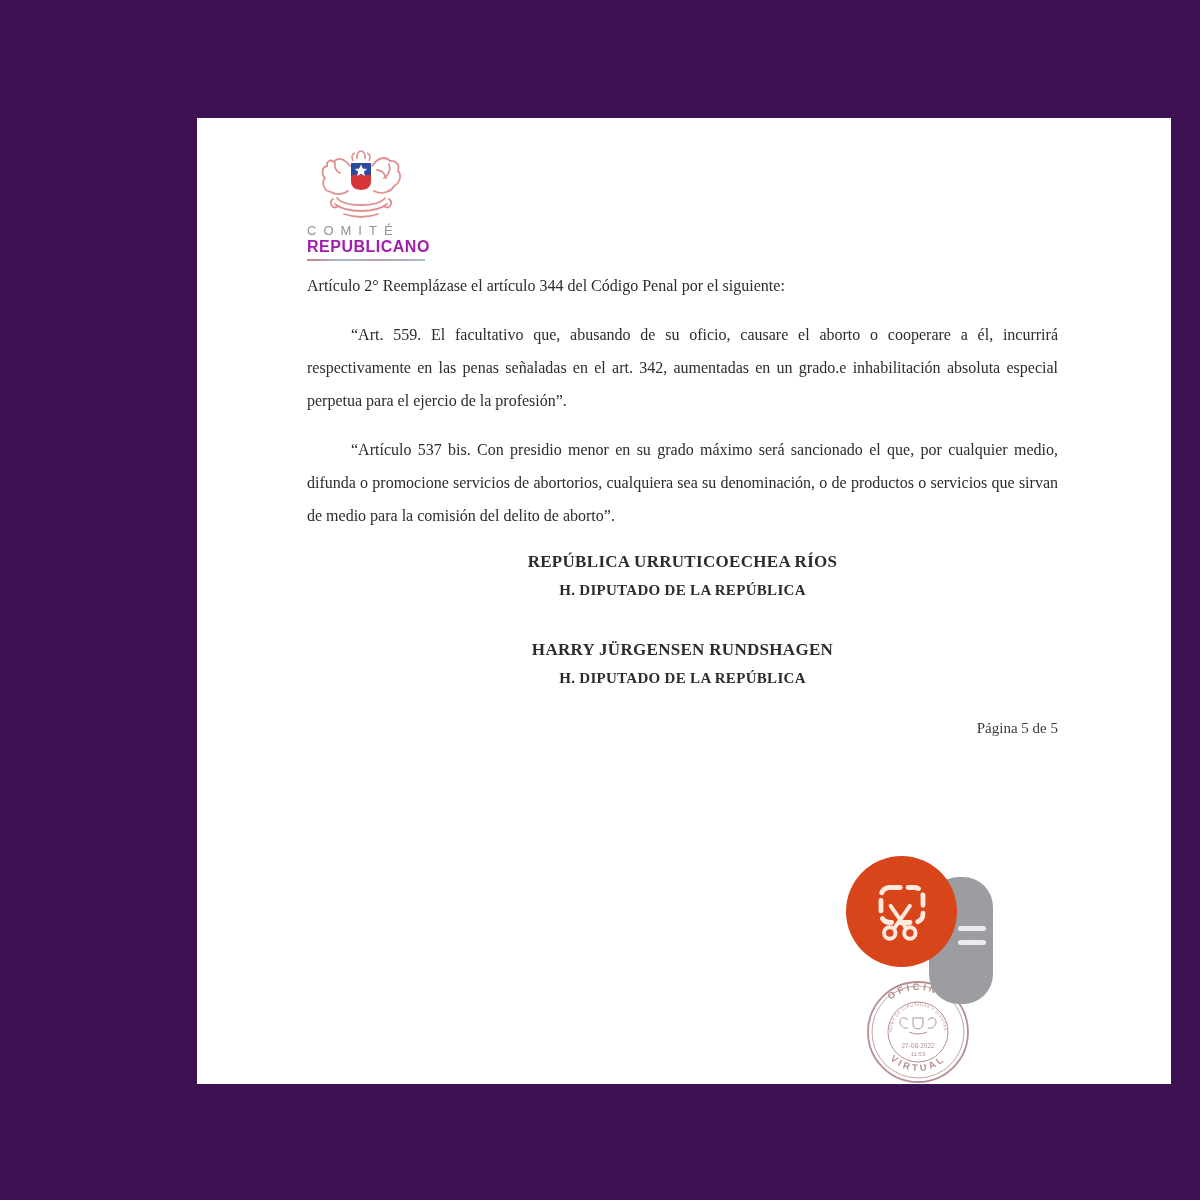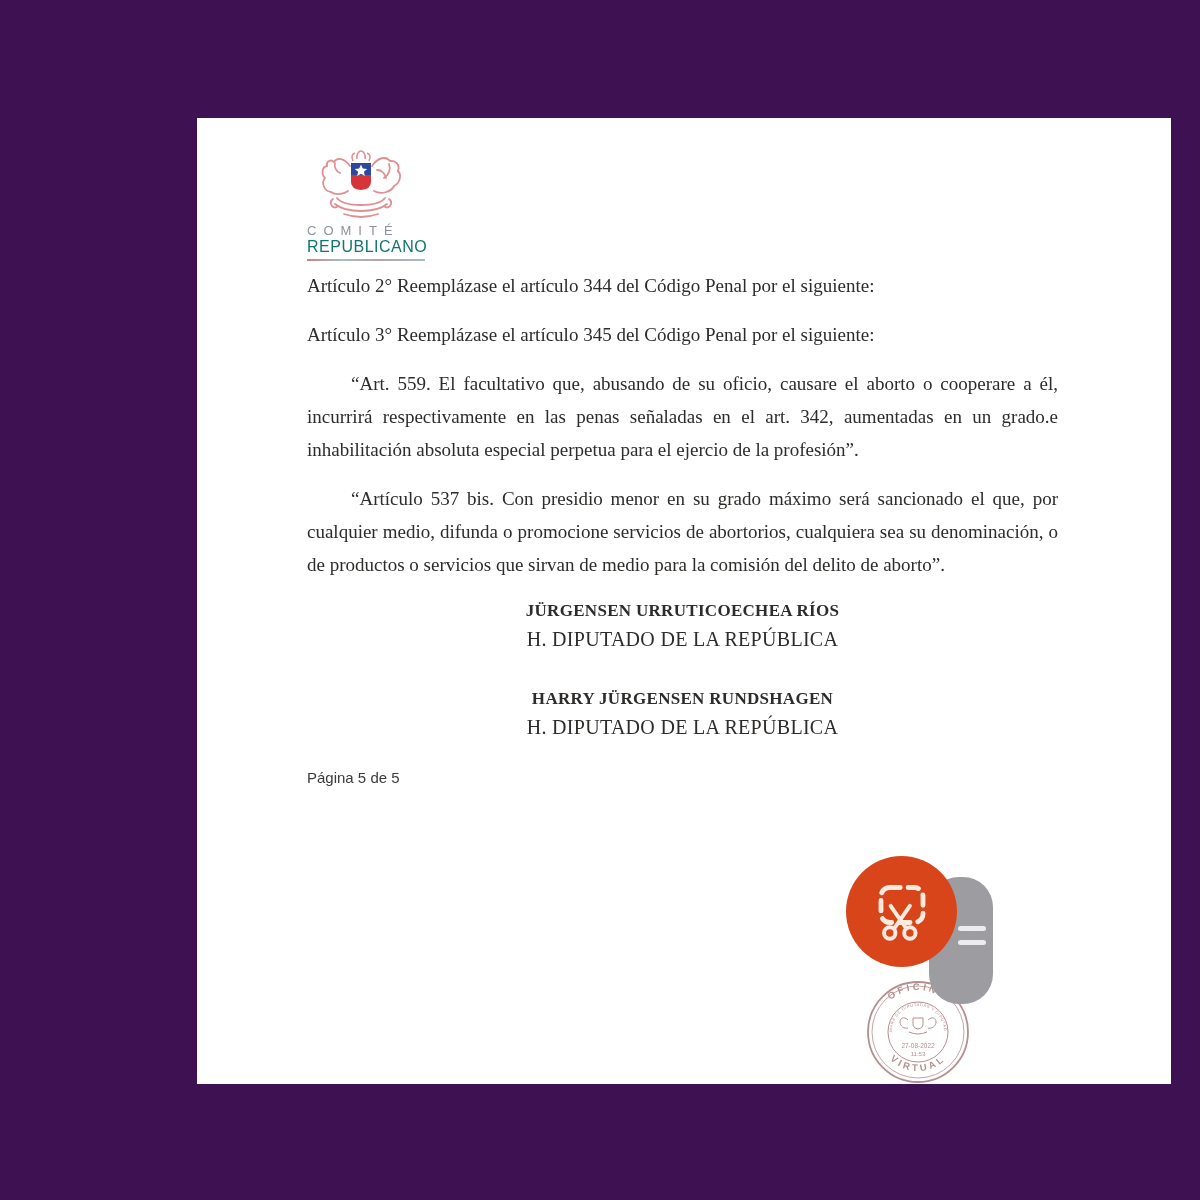--- a/index.html
+++ b/index.html
@@ -17,46 +17,46 @@
   
   .logo{width:120px;margin-bottom:8px;}
   .coa{display:block;margin-left:4px;}
   .logo-line1{
     font-family:"Liberation Sans", sans-serif;
     font-size:13px;line-height:14px;letter-spacing:7px;
     color:#8d939a;margin-top:2px;white-space:nowrap;
   }
   .logo-line2{
     font-family:"Liberation Sans", sans-serif;
-    font-size:16px;line-height:18px;font-weight:normal;
-    color:#0f766e;letter-spacing:0.5px;white-space:nowrap;
+    font-size:16px;line-height:18px;font-weight:bold;
+    color:#a21caf;letter-spacing:0.5px;white-space:nowrap;
   }
   .logo-underline{
     width:118px;height:2px;margin-top:3px;
     background:linear-gradient(90deg,#c98186 0%,#a9bec8 30%,#b5a3ab 60%,#a9bec8 100%);
   }
 
   
   .para{
     margin:0 0 16px 0;
-    font-size:19px;line-height:33px;
+    font-size:16px;line-height:33px;
     text-align:justify;
   }
   .para.quote{text-indent:44px;}
 
   
   .sig-block{margin-top:14px;text-align:center;}
   .sig-name{font-size:17px;line-height:28px;font-weight:bold;letter-spacing:0.3px;}
-  .sig-title{font-size:20px;line-height:28px;font-weight:normal;letter-spacing:0.3px;}
+  .sig-title{font-size:15px;line-height:28px;font-weight:bold;letter-spacing:0.3px;}
   .sig-gap{height:32px;}
 
   
   .footer{
-    margin-top:28px;text-align:left;
-    font-family:Liberation Sans, sans-serif;
+    margin-top:28px;text-align:right;
+    font-family:Liberation Serif, serif;
     font-size:15px;color:#3a3a3a;
   }
 
   
   .stamp{position:absolute;left:669px;top:862px;}
 
   
   .side-btn{
     position:absolute;left:929px;top:877px;width:64px;height:127px;
     border-radius:30px;background:#9c9ca1;cursor:pointer;
@@ -110,26 +110,25 @@
           <path d="M78,49 q4,3 1,7 q-3,3 -6,0"></path>
           <path d="M33,64 q17,6 34,0"></path>
         </g>
       </svg>
       <div class="logo-line1">COMITÉ</div>
       <div class="logo-line2">REPUBLICANO</div>
       <div class="logo-underline"></div>
     </div>
 
     <p class="para article">Artículo 2° Reemplázase el artículo 344 del Código Penal por el siguiente:</p>
-    <p class="para article">Artículo 3° Reemplázase el artículo 345 del Código Penal por el siguiente:</p>
     <p class="para quote">“Art. 559. El facultativo que, abusando de su oficio, causare el aborto o cooperare a él, incurrirá respectivamente en las penas señaladas en el art. 342, aumentadas en un grado.e inhabilitación absoluta especial perpetua para el ejercio de la profesión”.</p>
     <p class="para quote">“Artículo 537 bis. Con presidio menor en su grado máximo será sancionado el que, por cualquier medio, difunda o promocione servicios de abortorios, cualquiera sea su denominación, o de productos o servicios que sirvan de medio para la comisión del delito de aborto”.</p>
 
     <div class="sig-block">
-      <div class="sig-name">JÜRGENSEN URRUTICOECHEA RÍOS</div>
+      <div class="sig-name">REPÚBLICA URRUTICOECHEA RÍOS</div>
       <div class="sig-title">H. DIPUTADO DE LA REPÚBLICA</div>
       <div class="sig-gap"></div>
       <div class="sig-name">HARRY JÜRGENSEN RUNDSHAGEN</div>
       <div class="sig-title">H. DIPUTADO DE LA REPÚBLICA</div>
     </div>
 
     <div class="footer">Página 5 de 5</div>
 
     <svg class="stamp" width="104" height="104" viewBox="0 0 104 104">
       <defs>

